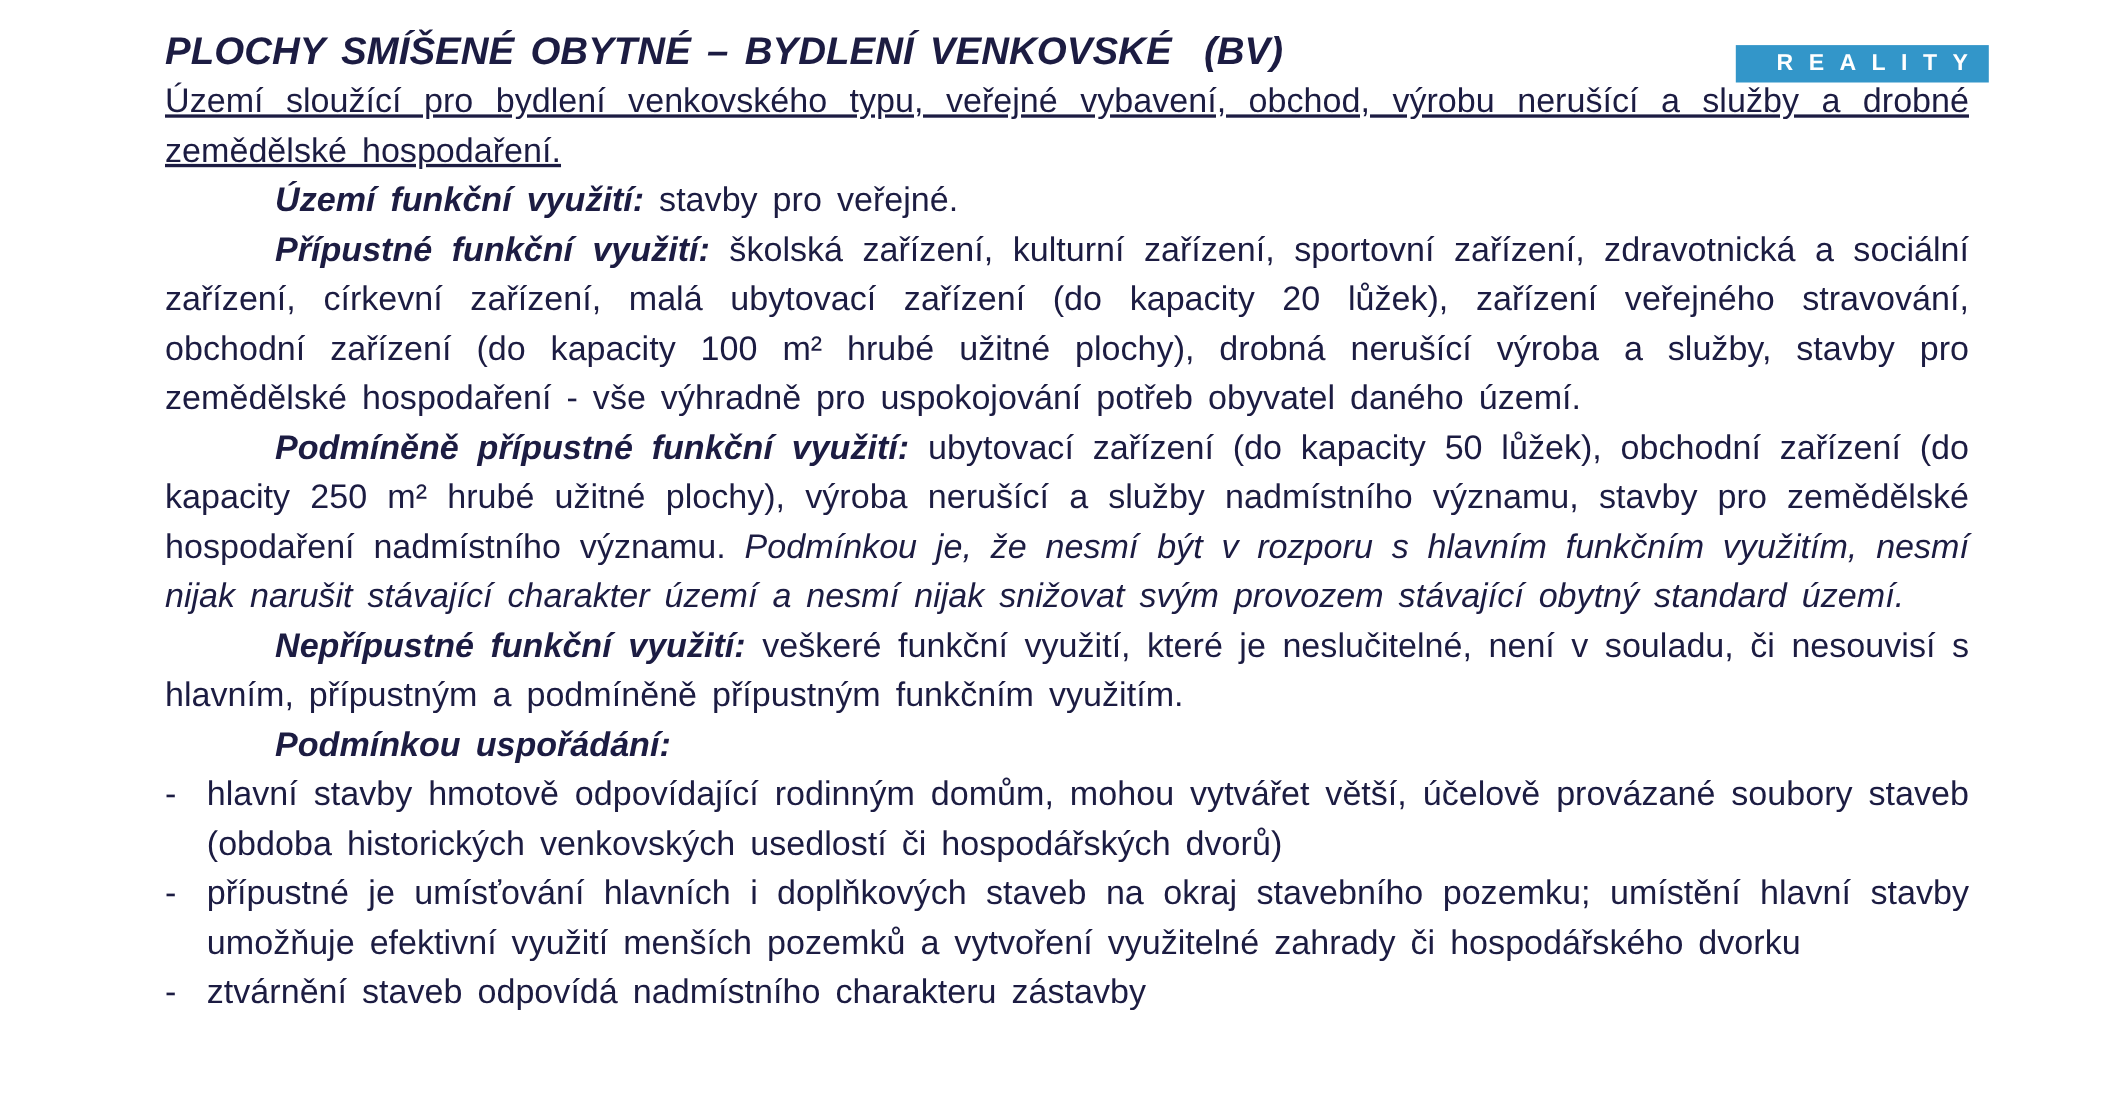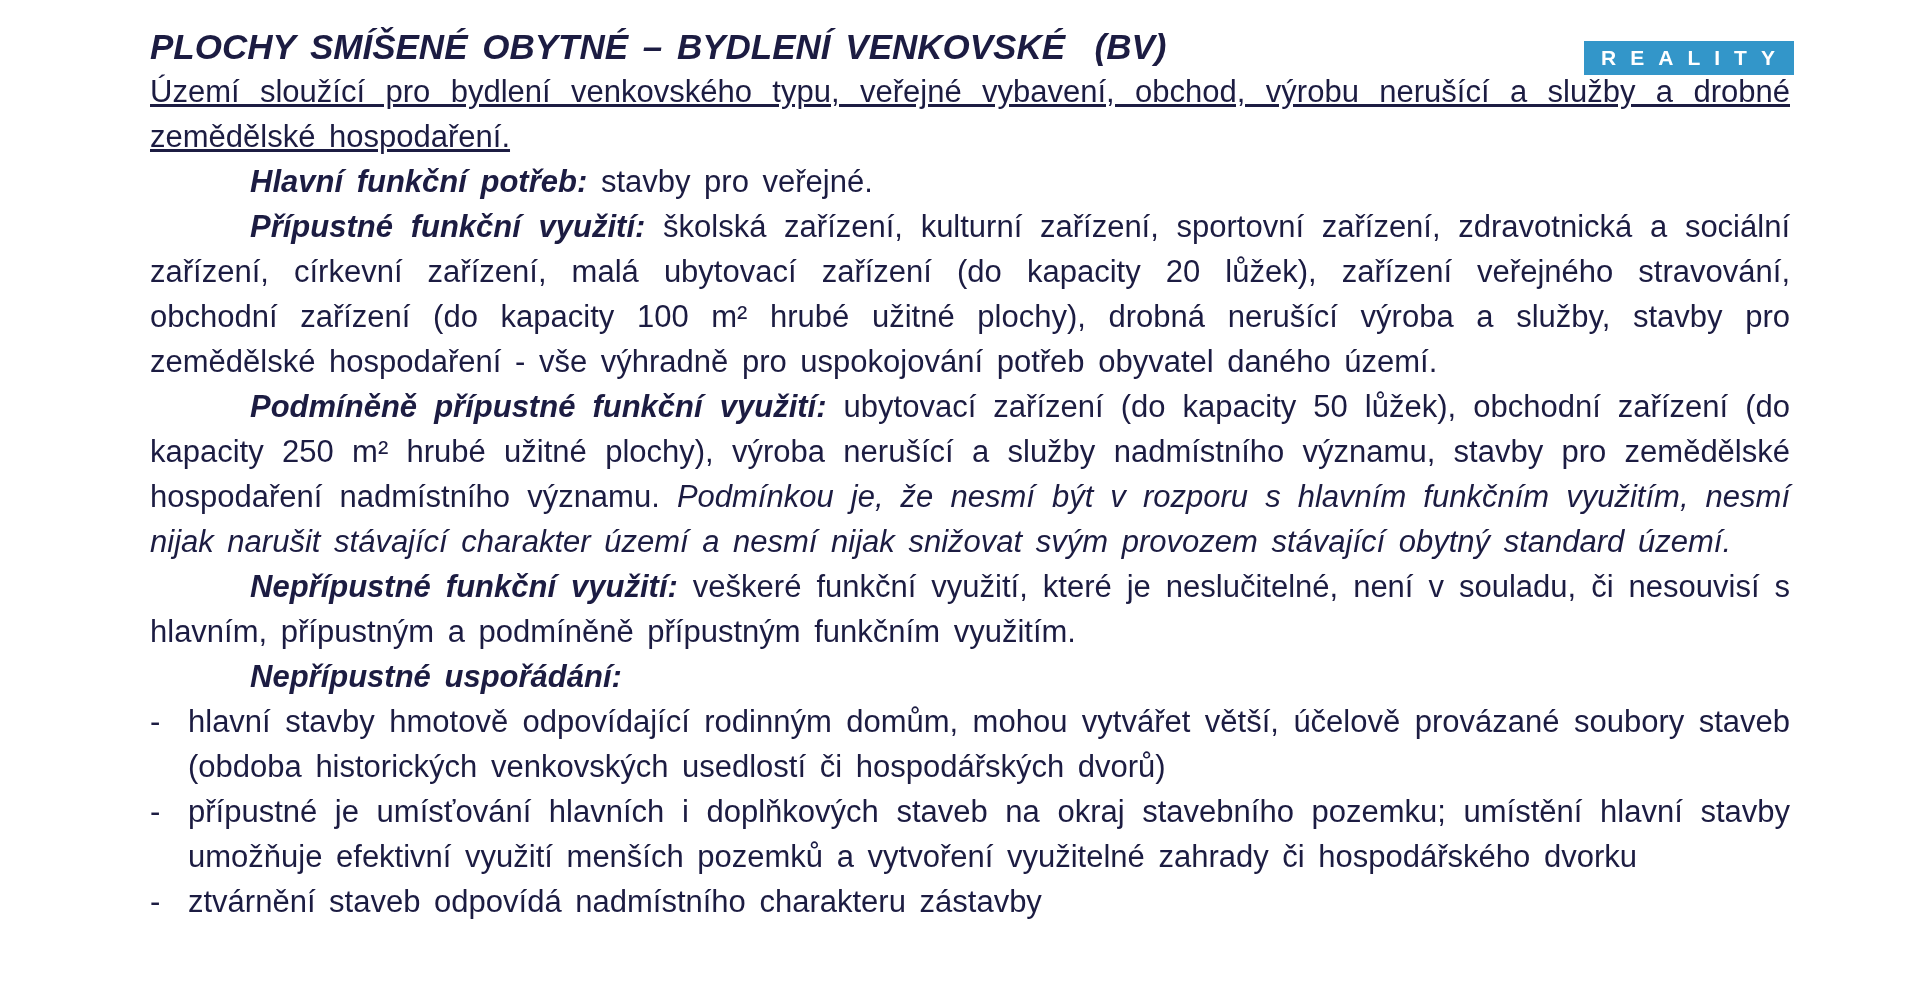--- a/index.html
+++ b/index.html
@@ -63,21 +63,21 @@
     text-shadow: -6px 6px 0 #223055;
   }
   .logo-amp {
     color: #ffffff;
     text-shadow: -6px 6px 0 #223055;
   }
   .logo-blue {
     width: 210px; height: 34px;
     margin: -1px auto 0 auto;
     background: #3396c9;
-    display: flex; align-items: center; justify-content: center;
+    display: flex; align-items: center; justify-content: center; padding-left: 20px;
   }
   .logo-reality {
     color: #ffffff;
     font-weight: bold;
     font-size: 21px;
     letter-spacing: 14px;
     padding-left: 12px;
     white-space: nowrap;
   }
 </style>
@@ -91,29 +91,29 @@
       <span class="logo-reality">REALITY</span>
     </div>
   </div>
 
   <div class="content">
 
     <h1 class="title">PLOCHY SMÍŠENÉ OBYTNÉ – BYDLENÍ VENKOVSKÉ&nbsp;&nbsp;(BV)</h1>
 
     <p class="intro">Území sloužící pro bydlení venkovského typu, veřejné vybavení, obchod, výrobu nerušící a služby a drobné zemědělské hospodaření.</p>
 
-    <p class="para"><span class="label">Hlavní funkční potřeb:</span> <span>stavby pro veřejné.</span></p>
+    <p class="para"><span class="label">Území funkční využití:</span> <span>stavby pro veřejné.</span></p>
 
     <p class="para"><span class="label">Přípustné funkční využití:</span> <span>školská zařízení, kulturní zařízení, sportovní zařízení, zdravotnická a sociální zařízení, církevní zařízení, malá ubytovací zařízení (do kapacity 20 lůžek), zařízení veřejného stravování, obchodní zařízení (do kapacity 100 m² hrubé užitné plochy), drobná nerušící výroba a služby, stavby pro zemědělské hospodaření - vše výhradně pro uspokojování potřeb obyvatel daného území.</span></p>
 
     <p class="para"><span class="label">Podmíněně přípustné funkční využití:</span> <span>ubytovací zařízení (do kapacity 50 lůžek), obchodní zařízení (do kapacity 250 m² hrubé užitné plochy), výroba nerušící a služby nadmístního významu, stavby pro zemědělské hospodaření nadmístního významu.</span> <span class="cond">Podmínkou je, že nesmí být v rozporu s hlavním funkčním využitím, nesmí nijak narušit stávající charakter území a nesmí nijak snižovat svým provozem stávající obytný standard území.</span></p>
 
     <p class="para"><span class="label">Nepřípustné funkční využití:</span> <span>veškeré funkční využití, které je neslučitelné, není v souladu, či nesouvisí s hlavním, přípustným a podmíněně přípustným funkčním využitím.</span></p>
 
-    <p class="para"><span class="label">Nepřípustné uspořádání:</span></p>
+    <p class="para"><span class="label">Podmínkou uspořádání:</span></p>
 
     <div class="bullets">
       <div class="bullet">
         <span class="bullet-dash">-</span>
         <span class="bullet-text">hlavní stavby hmotově odpovídající rodinným domům, mohou vytvářet větší, účelově provázané soubory staveb (obdoba historických venkovských usedlostí či hospodářských dvorů)</span>
       </div>
       <div class="bullet">
         <span class="bullet-dash">-</span>
         <span class="bullet-text">přípustné je umísťování hlavních i doplňkových staveb na okraj stavebního pozemku; umístění hlavní stavby umožňuje efektivní využití menších pozemků a vytvoření využitelné zahrady či hospodářského dvorku</span>
       </div>

